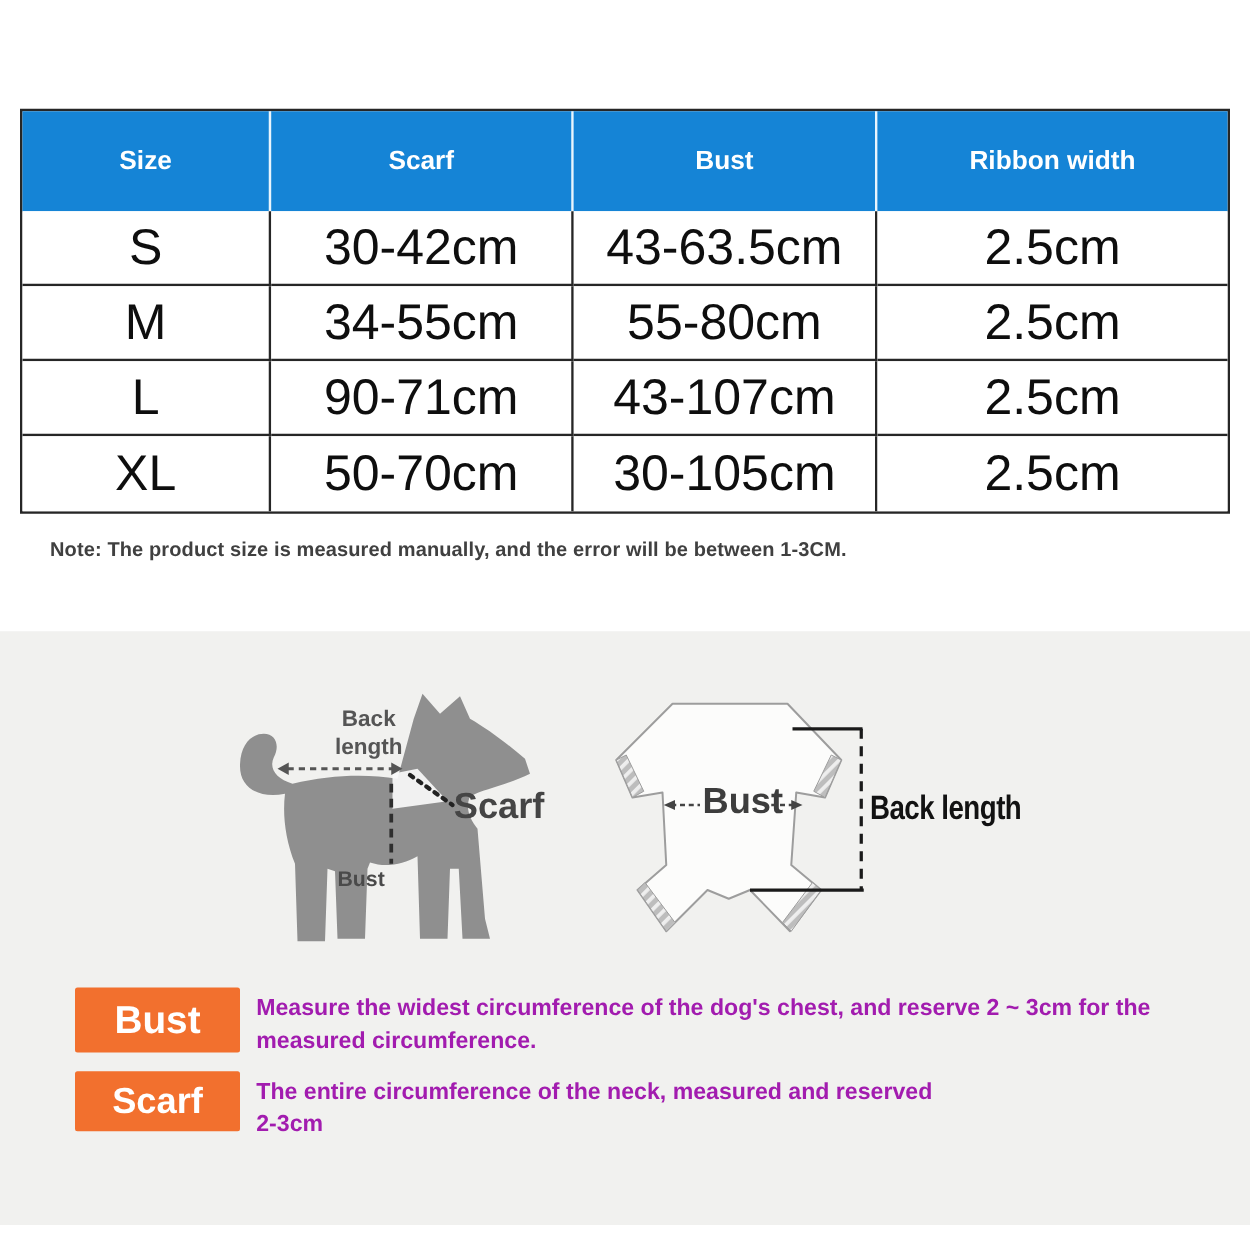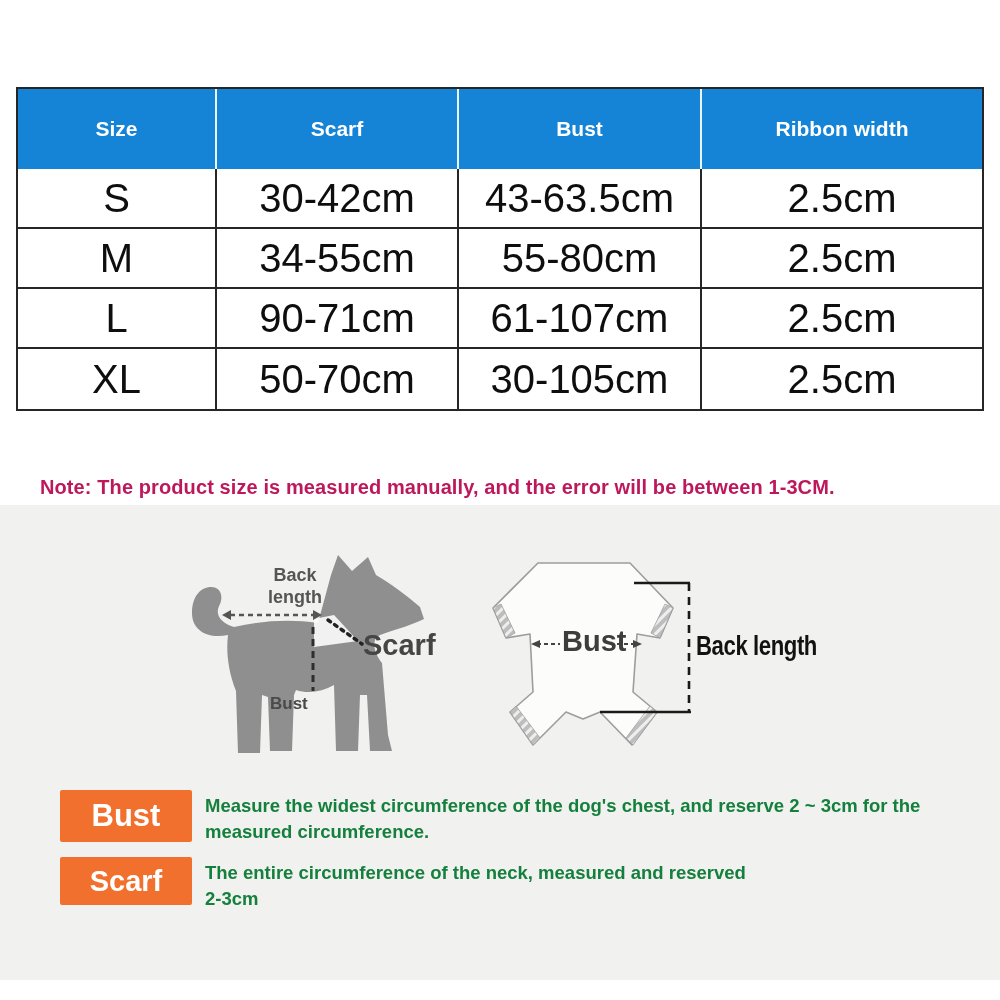--- a/index.html
+++ b/index.html
@@ -24,22 +24,22 @@
   table.size-table th:last-child { border-right:none; }
   table.size-table td {
     font-size:40px; font-weight:400; color:#0e0e0e; text-align:center;
     height:60px; background:#ffffff;
     border-right:2px solid #262626; border-bottom:2px solid #262626;
   }
   table.size-table td:last-child { border-right:none; }
   table.size-table tr:last-child td { border-bottom:none;text-align:center; }
 
   .note {
-    position:absolute; left:40px; top:476px;
-    font-size:20px; font-weight:bold; color:#be185d; letter-spacing:0.1px;
+    position:absolute; left:40px; top:432px;
+    font-size:16px; font-weight:bold; color:#404040; letter-spacing:0.1px;
   }
 
   
   .measure-section {
     position:absolute; left:0; top:505px; width:1000px; height:475px;
     background:#f1f1ef;
   }
 
   .dog-diagram { position:absolute; left:180px; top:38px; width:300px; height:230px; }
   .dog-diagram svg { position:absolute; left:0; top:0; }
@@ -72,21 +72,21 @@
   .legend-badge {
     position:absolute; left:60px; width:132px;
     background:#f2702e; color:#ffffff; font-weight:bold;
     display:flex; align-items:center; justify-content:center;
     border-radius:2px;
   }
   .legend-badge.bust  { top:285px; height:52px; font-size:31px; }
   .legend-badge.scarf { top:352px; height:48px; font-size:29px; }
   .legend-desc {
     position:absolute; left:205px;
-    font-size:18.5px; font-weight:bold; color:#15803d; line-height:1.42;
+    font-size:18.5px; font-weight:bold; color:#a21caf; line-height:1.42;
   }
   .legend-desc.bust  { top:288px; width:775px; }
   .legend-desc.scarf { top:355px; width:545px; }
 </style>
 </head>
 <body>
 
 <div class="canvas">
 
   <table class="size-table">
@@ -113,21 +113,21 @@
       </tr>
       <tr>
         <td>M</td>
         <td>34-55cm</td>
         <td>55-80cm</td>
         <td>2.5cm</td>
       </tr>
       <tr>
         <td>L</td>
         <td>90-71cm</td>
-        <td>61-107cm</td>
+        <td>43-107cm</td>
         <td>2.5cm</td>
       </tr>
       <tr>
         <td>XL</td>
         <td>50-70cm</td>
         <td>30-105cm</td>
         <td>2.5cm</td>
       </tr>
     </tbody>
   </table>

